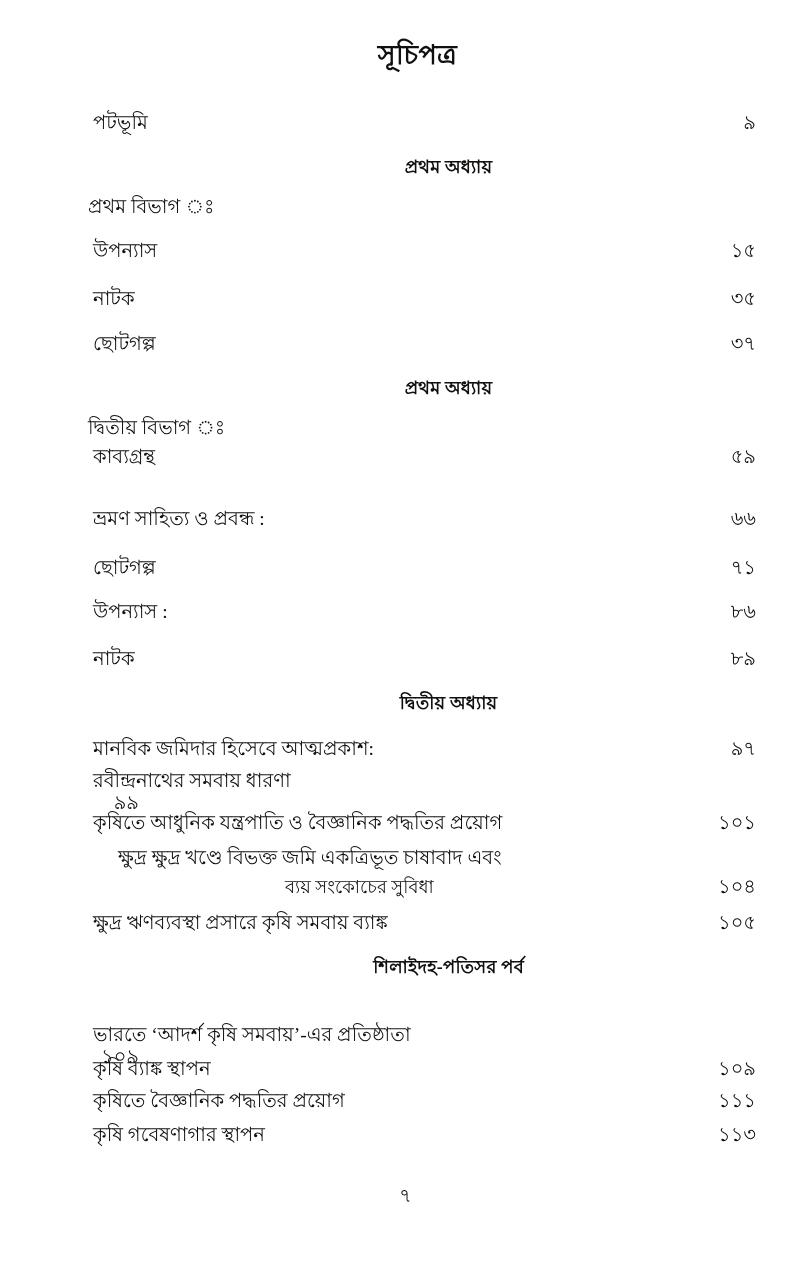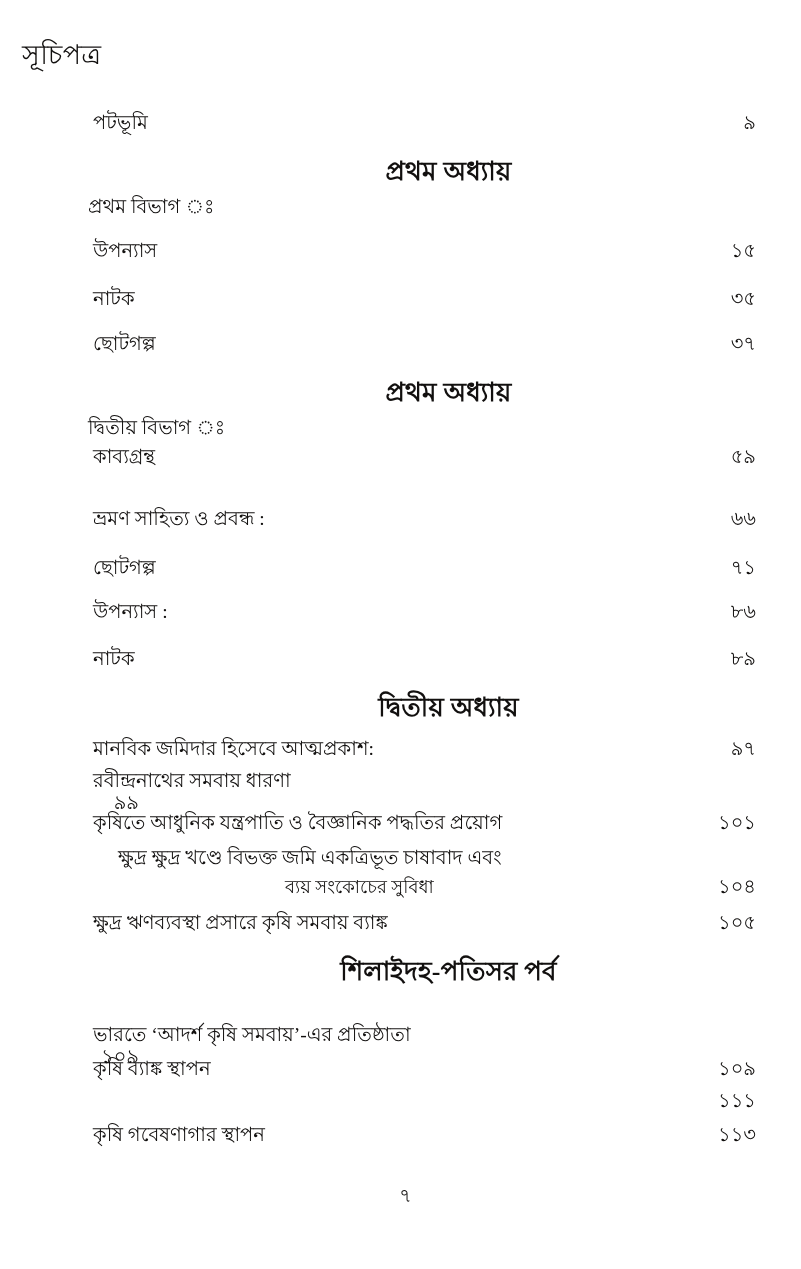--- a/index.html
+++ b/index.html
@@ -21,23 +21,23 @@
     overflow: hidden;
     box-sizing: border-box;
   }
 
   
   .doc-title {
     position: absolute;
     left: 0;
     right: 10px;
     top: 41px;
-    text-align: left;
+    text-align: center;
     font-size: 27px;
-    font-weight: 400;
+    font-weight: 700;
     letter-spacing: 0.3px;
     line-height: 1.1;
   }
   .doc-title .tshift { display: inline-block; transform: translateX(22px); }
 
   
   .content {
     position: absolute;
     left: 0;
     top: 0;
@@ -93,21 +93,21 @@
     white-space: nowrap;
     padding-left: 197px;
   }
 
   
   .section-head {
     position: absolute;
     left: 0;
     right: 0;
     text-align: center;
-    font-size: 26px;
+    font-size: 18px;
     font-weight: 700;
     line-height: 1.1;
     letter-spacing: 0.2px;
     margin-left: 48px;
   }
   .section-head .hshift { display: inline-block; transform: translateX(24px); }
 
   
   .folio {
     position: absolute;
@@ -219,20 +219,21 @@
         <div class="label">কৃষি  ব্যাঙ্ক  স্থাপন</div>
         <div class="spacer"></div>
         <div class="pageno">১০৯</div>
       </div>
       <div class="row indent" style="top: 1024px; flex-direction: column;">
         <div class="label">ভারতে  ‘আদর্শ  কৃষি  সমবায়’-এর  প্রতিষ্ঠাতা</div>
         <div class="spacer"></div>
         <div class="pageno">১০৯</div>
       </div>
       <div class="row indent" style="top: 1090px;">
+        <div class="label">কৃষিতে  বৈজ্ঞানিক  পদ্ধতির  প্রয়োগ</div>
         <div class="spacer"></div>
         <div class="pageno">১১১</div>
       </div>
       <div class="row indent" style="top: 1124px;">
         <div class="label">কৃষি  গবেষণাগার  স্থাপন</div>
         <div class="spacer"></div>
         <div class="pageno">১১৩</div>
       </div>
     </div>
 

